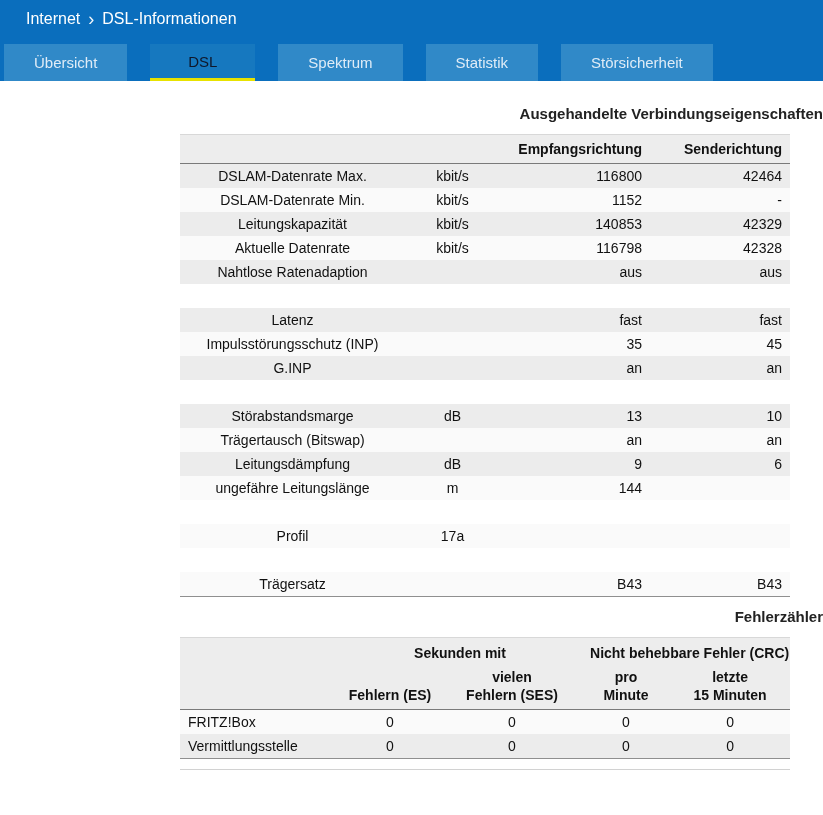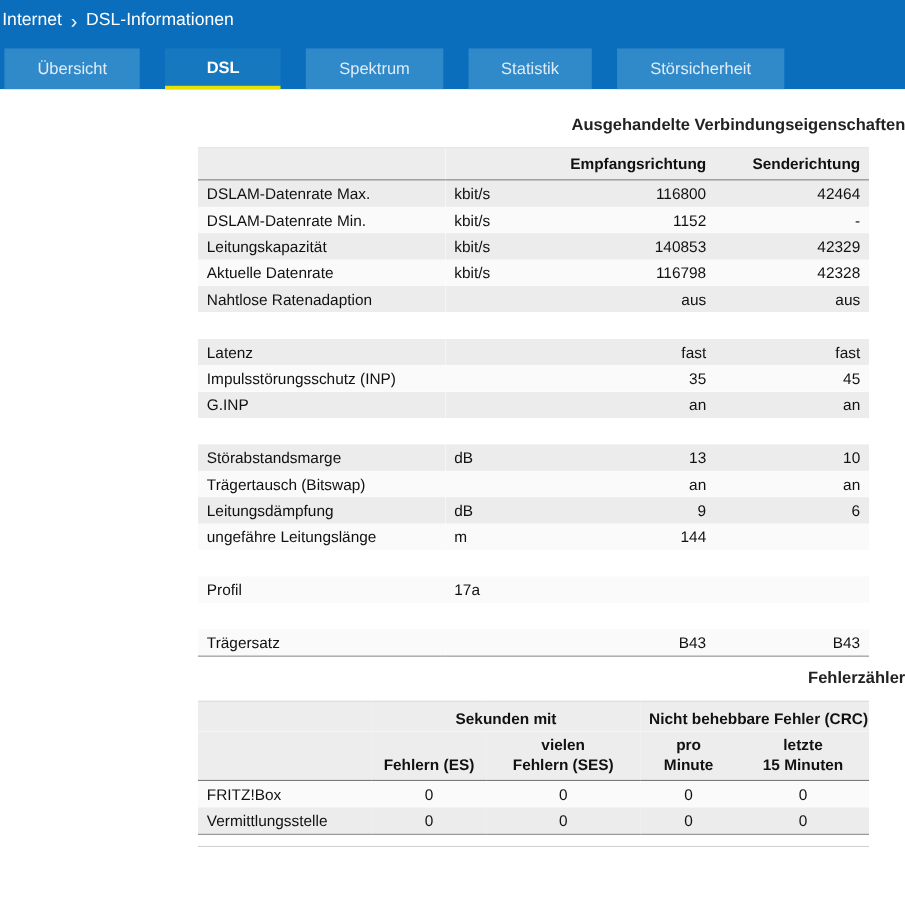--- a/index.html
+++ b/index.html
@@ -14,38 +14,38 @@
     --header-blue:#0a6ebd;
     --tab-blue:#3089c8;
     --active-tab-blue:#1678bf;
     --active-underline:#e8e200;
   }
 
   
   header { background:var(--header-blue); }
   .breadcrumb {
     height:38px; display:flex; align-items:center;
-    padding:0 2px; color:#fff; font-size:16px; gap:8px;
+    padding:0 26px; color:#fff; font-size:16px; gap:8px;
   }
   .breadcrumb .sep { font-size:18px; line-height:1; opacity:.95; }
   .breadcrumb .crumb-link { cursor:pointer; }
 
   
   .tabs {
     display:flex; gap:23px; padding:0 4px; height:43px;
     align-items:flex-end;
   }
   .tab {
     background:var(--tab-blue); color:#dfecf7;
     font-size:15px; height:37px; padding:0 30px; min-width:105px;
     display:flex; align-items:center; justify-content:center;
     cursor:pointer; white-space:nowrap;
   }
   .tab.active {
-    background:var(--active-tab-blue); color:#ffffff; font-weight:bold;
+    background:var(--active-tab-blue); color:#0f172a; font-weight:normal;
     border-bottom:3px solid var(--active-underline);
   }
 
   
   main { padding:24px 0 0 8px; }
   h2.section {
     font-size:15px; font-weight:bold; color:#222;text-align:right;
   }
   h2.section.second { margin-top:11px; }
 
@@ -60,21 +60,21 @@
   }
 
   
   .conn thead th {
     background:#ededed; border-bottom:1px solid #7a7a7a;
     font-weight:bold; text-align:right; padding-top:5px; padding-bottom:5px;
   }
   .conn tbody tr:nth-child(odd)  { background:#ececec; }
   .conn tbody tr:nth-child(even) { background:#fafafa; }
   .conn tbody tr.spacer { background:#ffffff; }
-  .conn td.c-name, .conn td.c-unit { text-align:left; }
+  .conn td.c-name, .conn td.c-unit { text-align:center; }
   .conn td.c-rx, .conn td.c-tx { text-align:right; }
 
   
   .err thead th {
     background:#ededed; font-weight:bold; text-align:center;
     vertical-align:bottom; white-space:pre-line;
   }
   .err thead tr.grouprow th { padding-top:6px; white-space:nowrap; }
   .err thead tr.subrow th { border-bottom:1px solid #7a7a7a; padding-bottom:5px; }
   .err tbody tr:nth-child(odd)  { background:#fafafa; }

